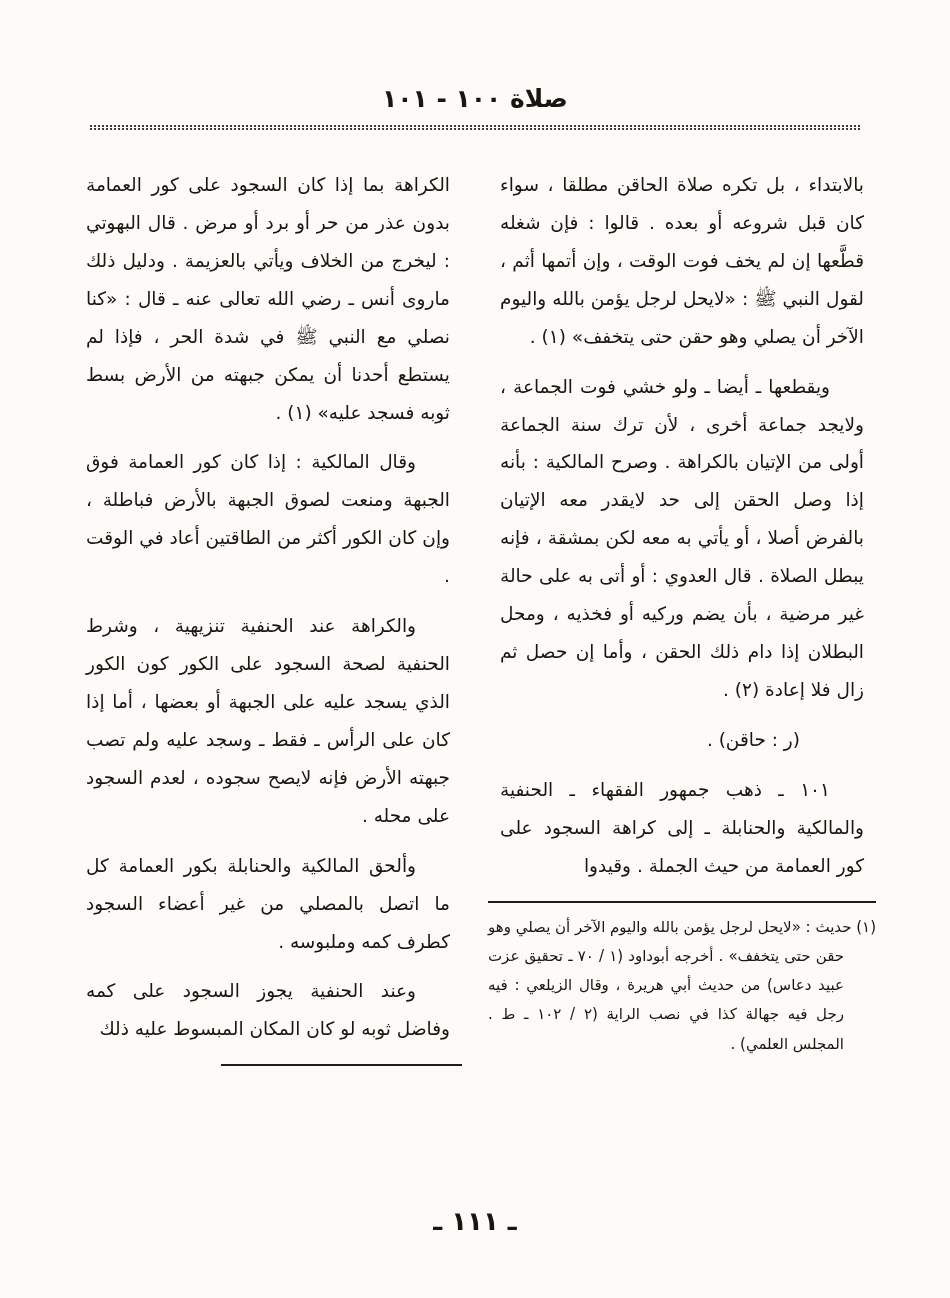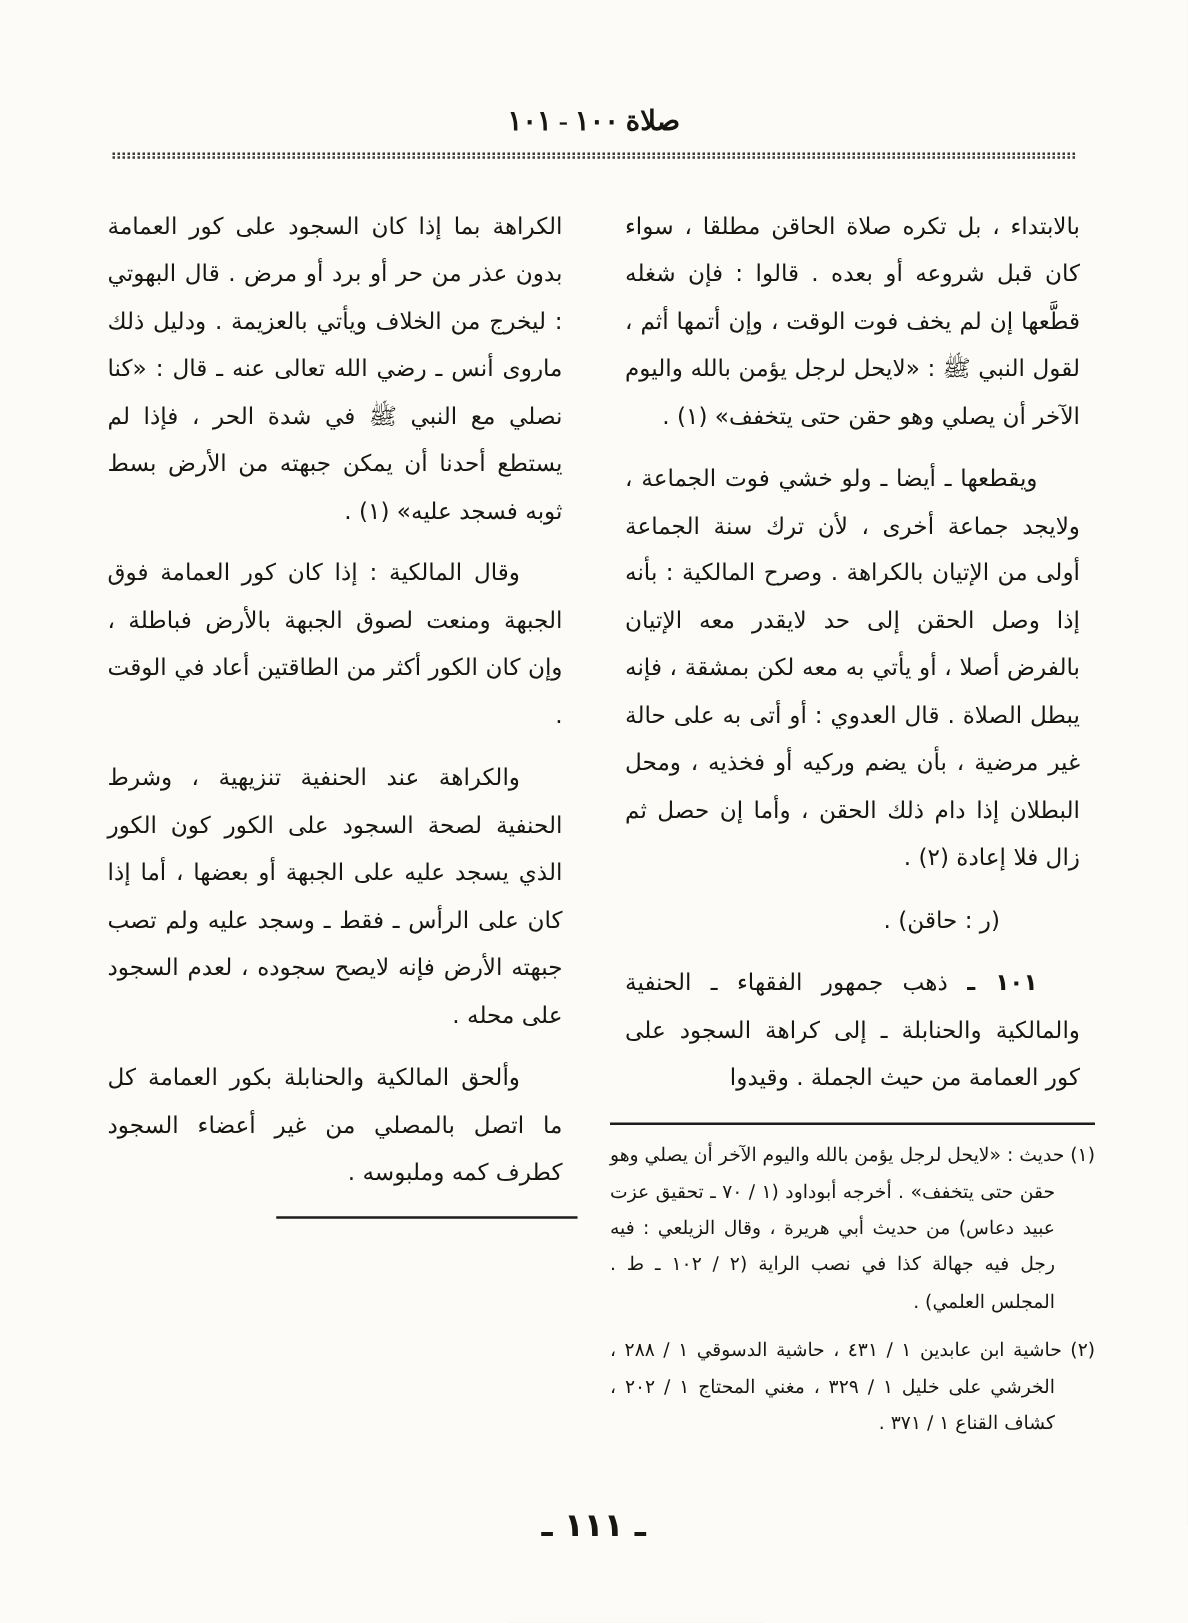--- a/index.html
+++ b/index.html
@@ -12,24 +12,23 @@
   .page {
     position: relative;
     width: 950px; height: 1298px;
     background: #fcfbf7;
     color: #181611;
     direction: rtl;
     overflow: hidden;
   }
   .header { padding-top: 84px; text-align: center; }
   .header-title {
-    font-size: 22px;
+    font-size: 25px;
     font-weight: bold;
     letter-spacing: 1px;
-    font-family: Liberation Serif, serif;
   }
   .dotted-rule {
     width: 770px;
     height: 5px;
     margin: 12px auto 0 auto;
     border-top: 2px dotted #3a3a3a;
     border-bottom: 2px dotted #3a3a3a;
   }
   .columns {
     display: flex;
@@ -39,21 +38,21 @@
   }
   .column {
     flex: 1;
     font-size: 18.5px;
     line-height: 2.05;
     text-align: justify;
   }
   p.para { margin: 12px; text-indent: 34px; }
   p.para.no-indent { text-indent: 0; }
   p.para.ref-line { text-indent: 64px; }
-  .entry-num { font-weight: bold; }
+  .entry-num { font-weight: normal; }
   .footnote-sep {
     height: 0;
     border-top: 2px solid #1d1d1d;
     margin: 16px 0 10px 0;
   }
   .footnote-sep.full { width: 100%; }
   .footnote-sep.short { width: 62%; }
   .footnotes { direction: rtl; }
   p.footnote {
     margin: 10px 0 5px 0;
@@ -88,29 +87,29 @@
       <p class="para no-indent">بالابتداء ، بل تكره صلاة الحاقن مطلقا ، سواء كان قبل شروعه أو بعده . قالوا : فإن شغله قطَّعها إن لم يخف فوت الوقت ، وإن أتمها أثم ، لقول النبي ﷺ : «لايحل لرجل يؤمن بالله واليوم الآخر أن يصلي وهو حقن حتى يتخفف» (١) .</p>
       <p class="para">ويقطعها ـ أيضا ـ ولو خشي فوت الجماعة ، ولايجد جماعة أخرى ، لأن ترك سنة الجماعة أولى من الإتيان بالكراهة . وصرح المالكية : بأنه إذا وصل الحقن إلى حد لايقدر معه الإتيان بالفرض أصلا ، أو يأتي به معه لكن بمشقة ، فإنه يبطل الصلاة . قال العدوي : أو أتى به على حالة غير مرضية ، بأن يضم وركيه أو فخذيه ، ومحل البطلان إذا دام ذلك الحقن ، وأما إن حصل ثم زال فلا إعادة (٢) .</p>
       <p class="para ref-line">(ر : حاقن) .</p>
       <p class="para">
         <span class="entry-num">١٠١ ـ</span>
         <span>ذهب جمهور الفقهاء ـ الحنفية والمالكية والحنابلة ـ إلى كراهة السجود على كور العمامة من حيث الجملة . وقيدوا</span>
       </p>
       <div class="footnote-sep full"></div>
       <div class="footnotes">
         <p class="footnote">(١) حديث : «لايحل لرجل يؤمن بالله واليوم الآخر أن يصلي وهو حقن حتى يتخفف» . أخرجه أبوداود (١ / ٧٠ ـ تحقيق عزت عبيد دعاس) من حديث أبي هريرة ، وقال الزيلعي : فيه رجل فيه جهالة كذا في نصب الراية (٢ / ١٠٢ ـ ط . المجلس العلمي) .</p>
-        <p class="footnote">(٢) حاشية ابن عابدين ١ / ٤٣١ ، حاشية الدسوقي ١ / ٢٨٨ ، الخرشي على خليل ١ / ٣٢٩ ، مغني المحتاج ١ / ٢٠٢ ، كشاف القناع ١ / ٣٧١ .</p>
       </div>
     </div>
 
     <div class="column">
       <p class="para no-indent">الكراهة بما إذا كان السجود على كور العمامة بدون عذر من حر أو برد أو مرض . قال البهوتي : ليخرج من الخلاف ويأتي بالعزيمة . ودليل ذلك ماروى أنس ـ رضي الله تعالى عنه ـ قال : «كنا نصلي مع النبي ﷺ في شدة الحر ، فإذا لم يستطع أحدنا أن يمكن جبهته من الأرض بسط ثوبه فسجد عليه» (١) .</p>
       <p class="para">وقال المالكية : إذا كان كور العمامة فوق الجبهة ومنعت لصوق الجبهة بالأرض فباطلة ، وإن كان الكور أكثر من الطاقتين أعاد في الوقت .</p>
       <p class="para">والكراهة عند الحنفية تنزيهية ، وشرط الحنفية لصحة السجود على الكور كون الكور الذي يسجد عليه على الجبهة أو بعضها ، أما إذا كان على الرأس ـ فقط ـ وسجد عليه ولم تصب جبهته الأرض فإنه لايصح سجوده ، لعدم السجود على محله .</p>
       <p class="para">وألحق المالكية والحنابلة بكور العمامة كل ما اتصل بالمصلي من غير أعضاء السجود كطرف كمه وملبوسه .</p>
+      <p class="para">وعند الحنفية يجوز السجود على كمه وفاضل ثوبه لو كان المكان المبسوط عليه ذلك</p>
       <div class="footnote-sep short"></div>
     </div>
 
   </div>
 
   <div class="page-number">ـ ١١١ ـ</div>
 
 </div>
 
 </body></html>

